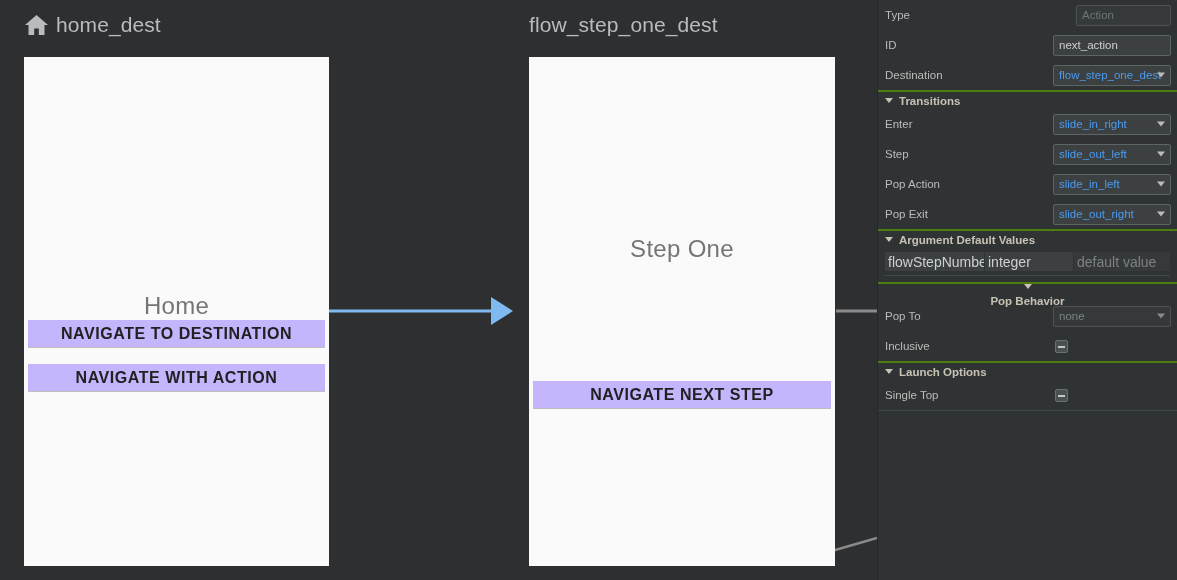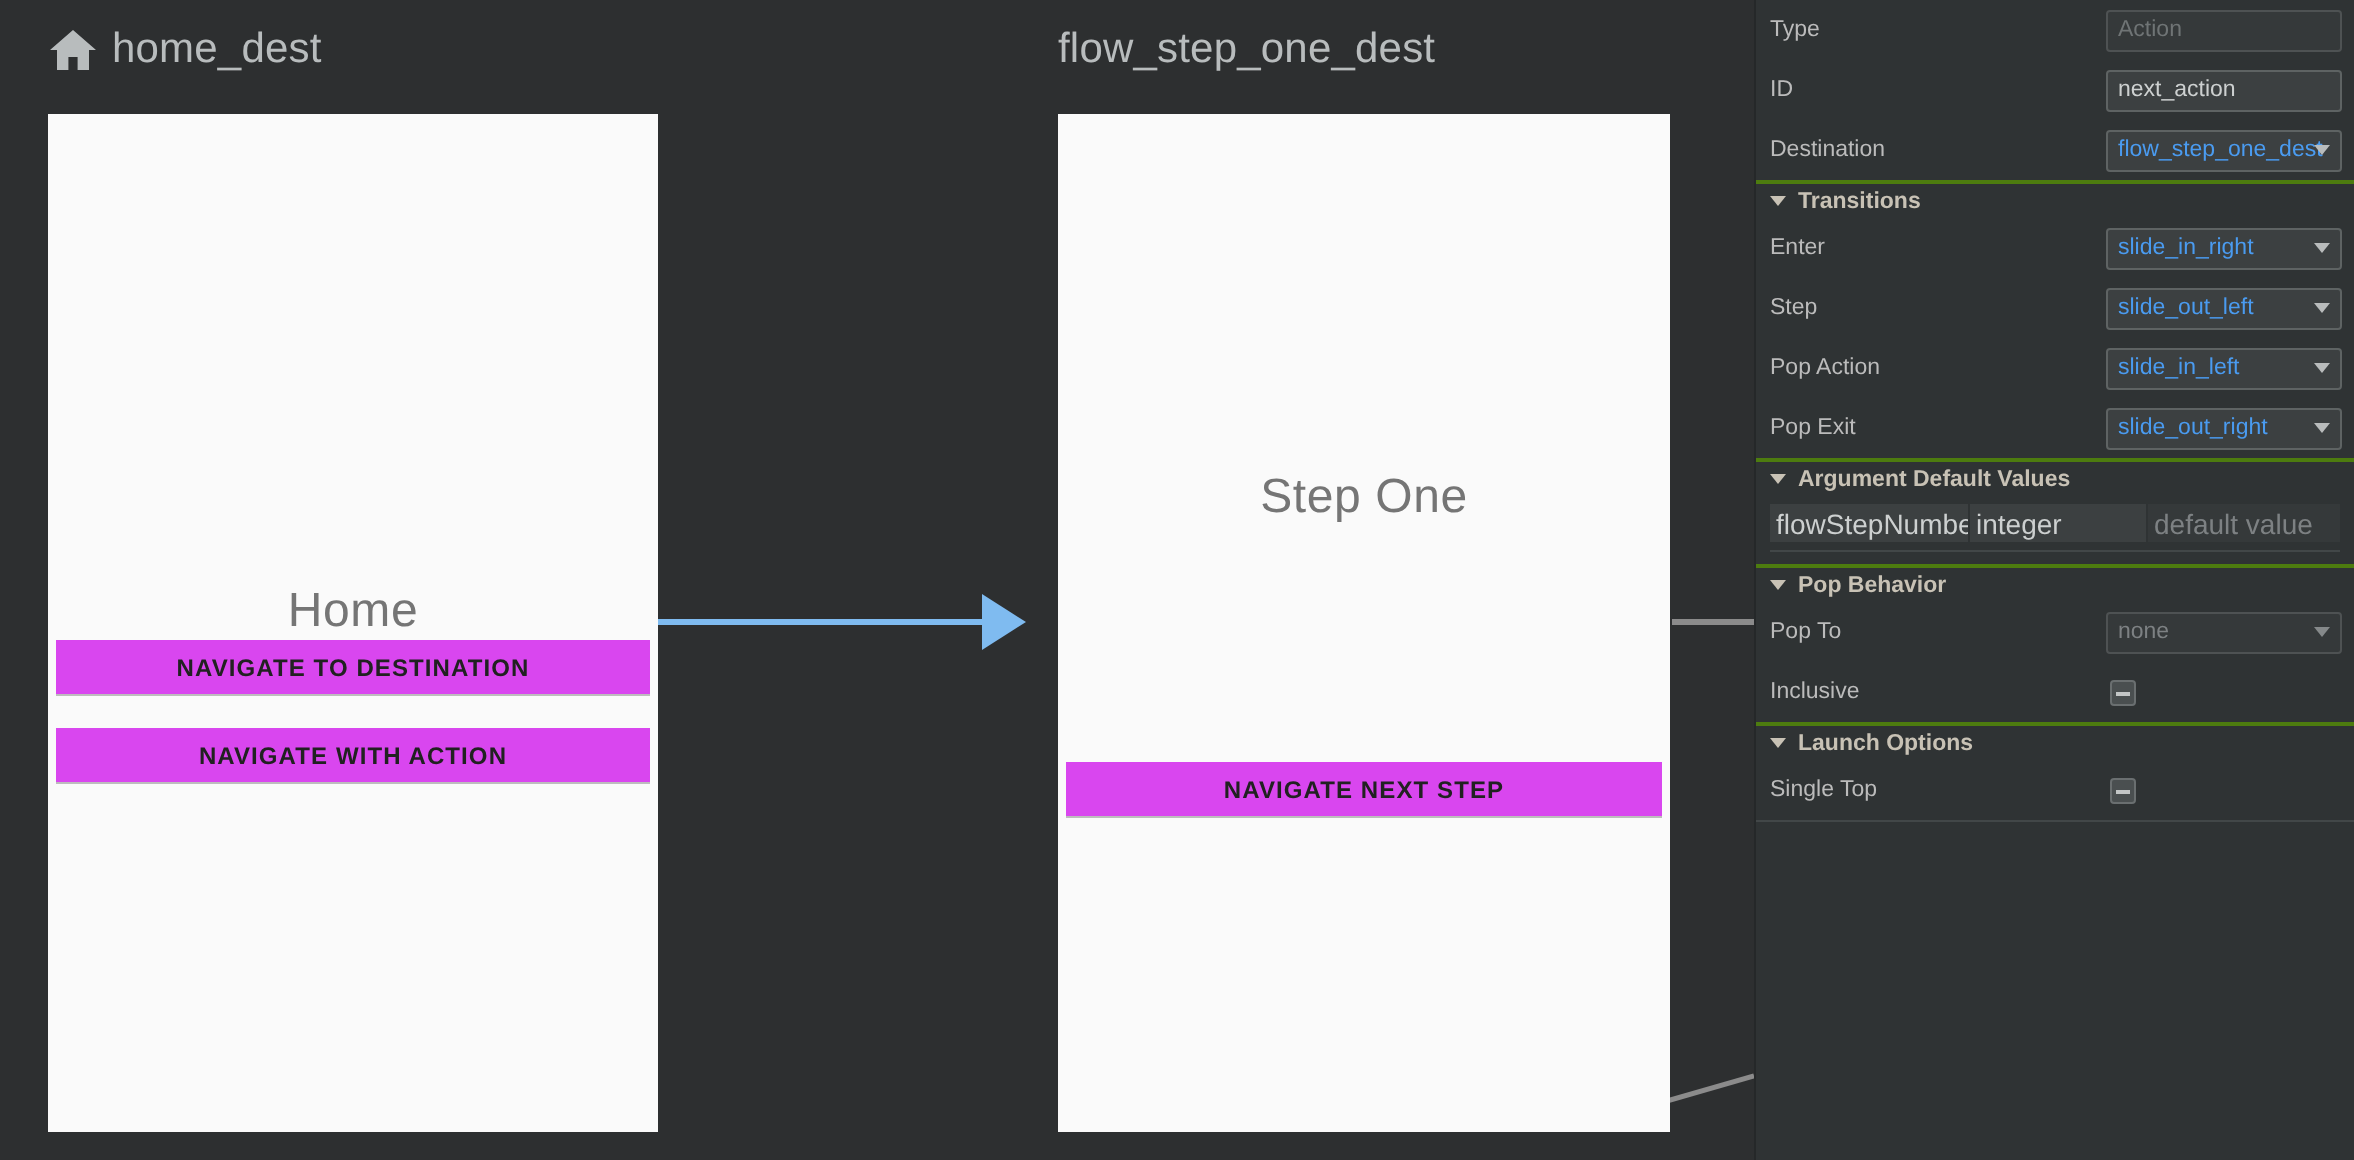--- a/index.html
+++ b/index.html
@@ -62,26 +62,26 @@
     right: 0;
     text-align: center;
     color: #757575;
     font-size: 24px;
     font-weight: 400;
     letter-spacing: 0.3px;
   }
 
   .mat-button {
     position: absolute;
-    background: #d946ef;
+    background: #c4b5fd;
     border: none;
     border-bottom: 1px solid #bdbdbd;
     color: #212121;
     font-family: "Liberation Sans", sans-serif;
-    font-size: 12px;
+    font-size: 16px;
     font-weight: bold;
     letter-spacing: 0.55px;
     text-align: center;
     line-height: 1;
     display: flex;
     align-items: center;
     justify-content: center;
     box-sizing: border-box;
   }
 
@@ -139,20 +139,21 @@
     font-size: 11.5px;
     color: #c9cbcb;
     white-space: nowrap;
     overflow: hidden;
   }
 
   .field.readonly {
     background: #35393a;
     border-color: #4e5253;
     color: #6f7475;
+    margin-left: 23px;
   }
 
   .field.text-value { color: #cdd0d0; }
 
   .combo {
     position: relative;
     padding-right: 20px;
     color: #4a9bf0;
   }
   .combo.disabled { color: #7d8183; background: #35393a; border-color: #4e5253; }
@@ -352,21 +353,21 @@
       <span class="tri"></span>
       <span>Argument Default Values</span>
     </div>
 
     <div class="arg-table">
       <div class="arg-cell name">flowStepNumbe</div>
       <div class="arg-cell type">integer</div>
       <div class="arg-cell defval">default value</div>
     </div>
 
-    <div class="section-head" style="margin-top:6px;">
+    <div class="section-head" style="margin-top:6px;flex-direction:column;">
       <span class="tri"></span>
       <span>Pop Behavior</span>
     </div>
 
     <div class="prop-row">
       <div class="prop-label">Pop To</div>
       <div class="field combo disabled">
         <span>none</span>
         <span class="caret"></span>
       </div>

